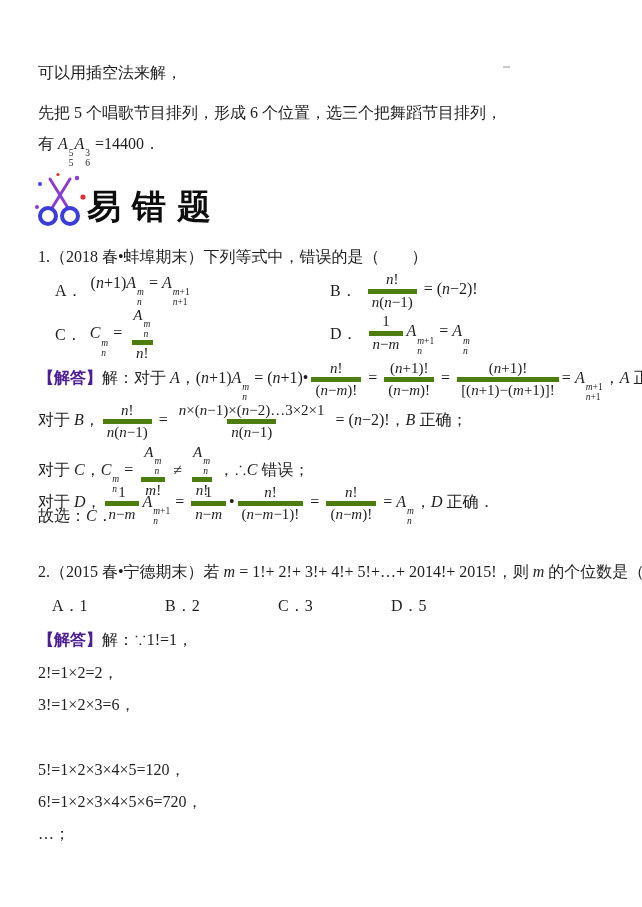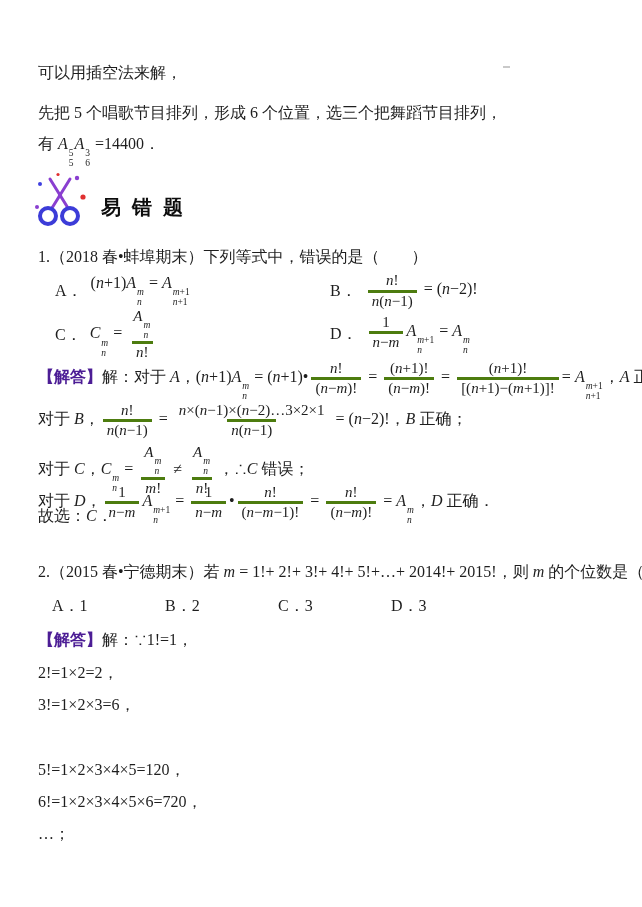--- a/index.html
+++ b/index.html
@@ -21,43 +21,42 @@
   .fr {
     display: inline-flex;
     flex-direction: column;
     align-items: center;
     vertical-align: middle;
     margin: 0 3px;
     font-size: 15px;
     line-height: 1.15;
   }
   .fr .nu { display: block; padding: 0 4px; text-align: center; }
-  .fr .de { display: block; padding: 0 4px; border-top: 3px solid #4d7c0f; text-align: center; }
+  .fr .de { display: block; padding: 0 4px; border-top: 5px solid #4d7c0f; text-align: center; }
 
   
   .ss {
     display: inline-flex;
     flex-direction: column;
     vertical-align: -7px;
     font-size: 9.5px;
     line-height: 1.05;
     margin-left: 1px;
     margin-right: 1px;
   }
   .ss .t, .ss .b { display: block; text-align: left; }
 
   .red { color: #4c1d95; font-weight: bold; }
 
   .section-header { position: absolute; top: 172px; left: 33px; display: flex; align-items: center; }
   .section-title {
-    font-size: 20px;
+    font-size: 34px;
     font-weight: bold;
     color: #0d0d0d;
     letter-spacing: 11px;
-    margin-left: 14px;
     margin-top: 10px;
     font-family: "Liberation Serif", "DejaVu Serif", serif;
   }
 
   .opt-row { position: absolute; left: 55px; display: flex; align-items: center; }
   .opt { display: flex; align-items: center; white-space: nowrap; }
   .opt .lab { margin-right: 8px; }
   .opt-col1 { width: 275px; }
 
   .p2-opts { position: absolute; left: 52px; top: 596px; display: flex; }
@@ -212,21 +211,21 @@
         <span class="b"><i>n</i></span>
       </span>，<i>D</i> 正确．</div>
   <div class="line" style="top:506px;">故选：<i>C</i>．</div>
 
   <div class="line" style="top:562px;">2.（2015 春•宁德期末）若 <i>m</i> = 1!+ 2!+ 3!+ 4!+ 5!+…+ 2014!+ 2015!，则 <i>m</i> 的个位数是（　　）</div>
 
   <div class="p2-opts">
     <span class="p2-opt">A．1</span>
     <span class="p2-opt">B．2</span>
     <span class="p2-opt">C．3</span>
-    <span class="p2-opt">D．3</span>
+    <span class="p2-opt">D．5</span>
   </div>
 
   <div class="line" style="top:630px;">
     <span class="red">【解答】</span><span>解：∵1!=1，</span>
   </div>
   <div class="line" style="top:663px;">2!=1×2=2，</div>
   <div class="line" style="top:695px;">3!=1×2×3=6，</div>
   <div class="line" style="top:760px;">5!=1×2×3×4×5=120，</div>
   <div class="line" style="top:792px;text-align:center;">6!=1×2×3×4×5×6=720，</div>
   <div class="line" style="top:824px;">…；</div>

